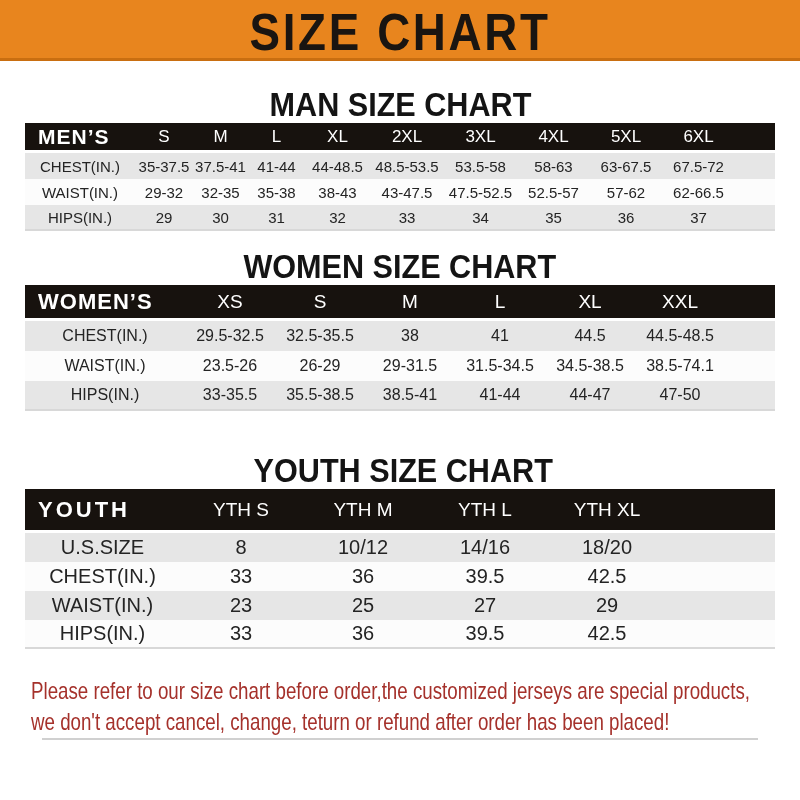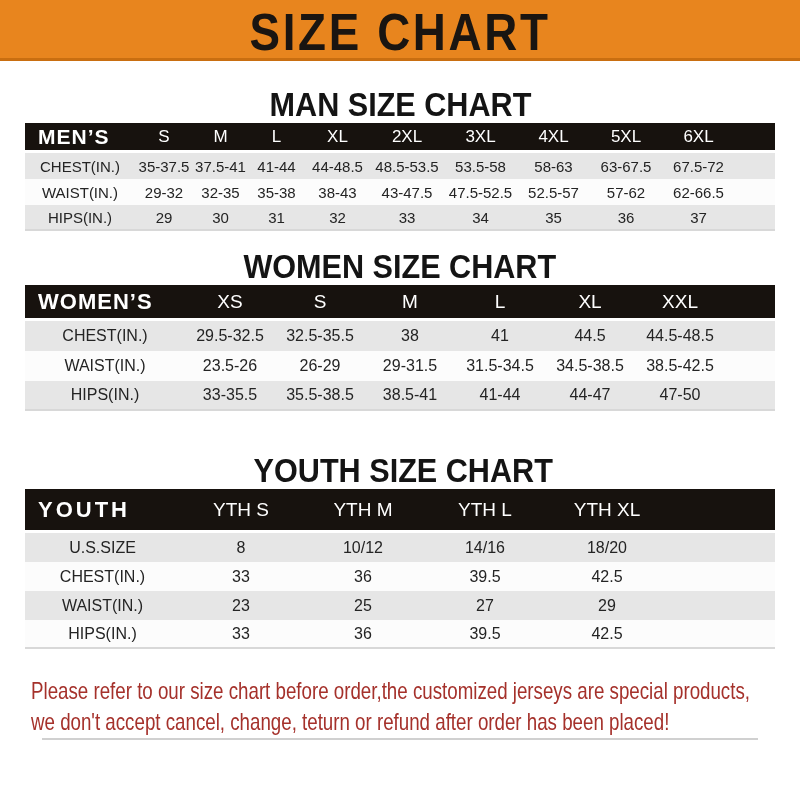--- a/index.html
+++ b/index.html
@@ -83,21 +83,21 @@
   .tbl-women thead th.corner { font-size: 22px; }
   .tbl-youth thead th.corner { font-size: 22px; letter-spacing: 3px; }
 
   .size-table td {
     text-align: center;
     vertical-align: middle;
     color: #242424;
   }
   .tbl-man   td { height: 26px; font-size: 15px; }
   .tbl-women td { height: 30px; font-size: 16px; }
-  .tbl-youth td { height: 29px; font-size: 16px; }
+  .tbl-youth td { height: 29px; font-size: 20px; }
 
   tr.row-gray  td { background: var(--row-gray, #E6E6E6); }
   tr.row-white td { background: var(--row-white, #FCFCFC); }
   .size-table tbody tr:last-child td { border-bottom: 2px solid #D8D8D8; margin-top: 40px; }
 
   
   .footer { margin: 26px 0 0 31px; color: var(--footer-red, #A5312B); }
   .footer-line {
     font-size: 24px;
     line-height: 31px;
@@ -229,21 +229,21 @@
         <td>44.5-48.5</td>
         <td></td>
       </tr>
       <tr class="row-white">
         <td>WAIST(IN.)</td>
         <td>23.5-26</td>
         <td>26-29</td>
         <td>29-31.5</td>
         <td>31.5-34.5</td>
         <td>34.5-38.5</td>
-        <td>38.5-42.5</td>
+        <td>38.5-74.1</td>
         <td></td>
       </tr>
       <tr class="row-gray">
         <td>HIPS(IN.)</td>
         <td>33-35.5</td>
         <td>35.5-38.5</td>
         <td>38.5-41</td>
         <td>41-44</td>
         <td>44-47</td>
         <td>47-50</td>

